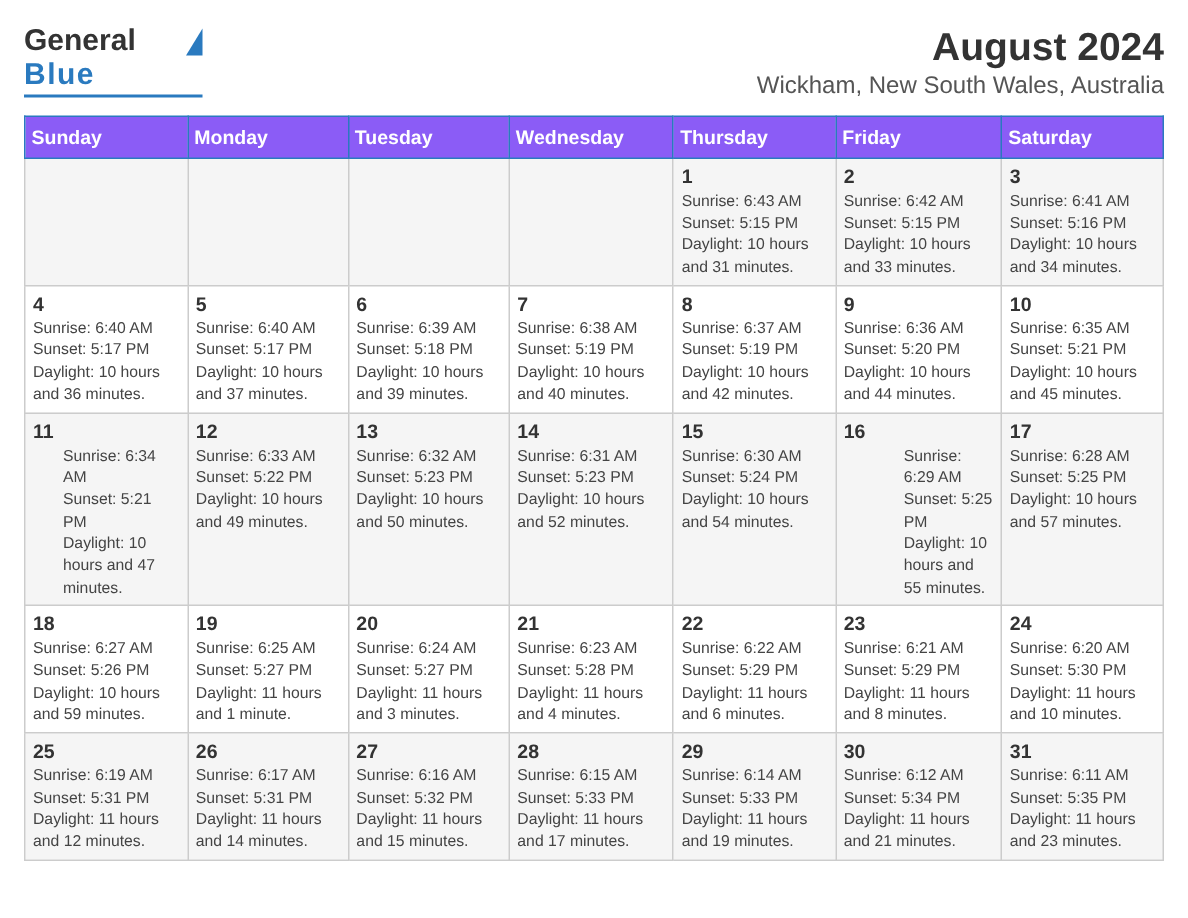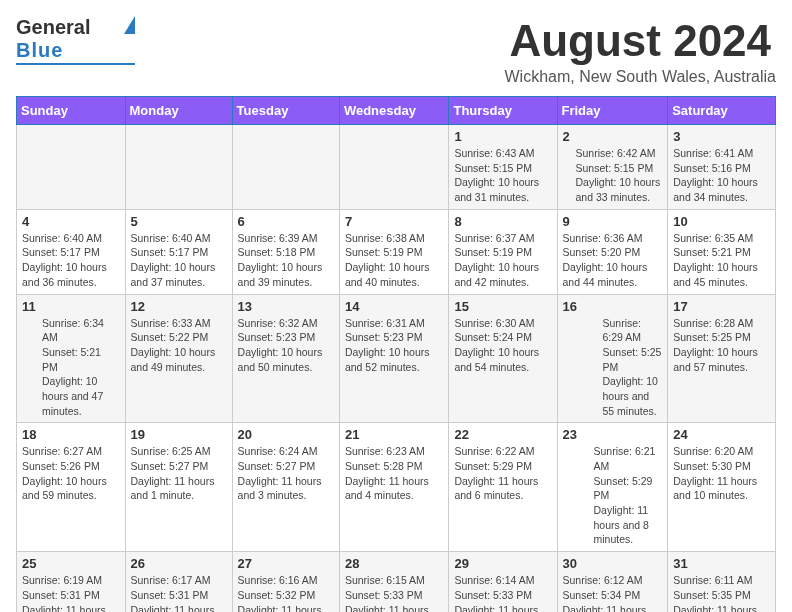--- a/index.html
+++ b/index.html
@@ -16,31 +16,30 @@
       align-items: flex-start;
       margin-bottom: 10px;
     }
     .logo {
       display: flex;
       flex-direction: column;
       align-items: flex-start;
     }
     .logo-line {
       display: flex;
-      align-items: flex-start;
+      align-items: center;
       gap: 32px;
     }
     .title-block {
       text-align: right;
     }
     .month-title {
-      font-size: 44px;
+      font-size: 26px;
       font-weight: bold;
       color: #333;
-      text-align: center;
     }
     .location-title {
       font-size: 16px;
       color: #555;
       margin-top: 2px;
     }
     table {
       width: 100%;
       border-collapse: collapse;
     }
@@ -122,21 +121,21 @@
         <td class="empty"></td>
         <td class="empty"></td>
         <td>
           <div class="day-number">1</div>
           <div class="day-info" style="white-space: pre-line;">Sunrise: 6:43 AM
 Sunset: 5:15 PM
 Daylight: 10 hours and 31 minutes.</div>
         </td>
         <td>
           <div class="day-number">2</div>
-          <div class="day-info" style="white-space: pre-line; margin-left: 13px;">Sunrise: 6:42 AM
+          <div class="day-info" style="white-space: pre-line;">Sunrise: 6:42 AM
 Sunset: 5:15 PM
 Daylight: 10 hours and 33 minutes.</div>
         </td>
         <td>
           <div class="day-number">3</div>
           <div class="day-info" style="white-space: pre-line;">Sunrise: 6:41 AM
 Sunset: 5:16 PM
 Daylight: 10 hours and 34 minutes.</div>
         </td>
       </tr>
@@ -254,21 +253,21 @@
 Daylight: 11 hours and 4 minutes.</div>
         </td>
         <td>
           <div class="day-number">22</div>
           <div class="day-info" style="white-space: pre-line;">Sunrise: 6:22 AM
 Sunset: 5:29 PM
 Daylight: 11 hours and 6 minutes.</div>
         </td>
         <td>
           <div class="day-number">23</div>
-          <div class="day-info" style="white-space: pre-line; margin-left: 31px;">Sunrise: 6:21 AM
+          <div class="day-info" style="white-space: pre-line;">Sunrise: 6:21 AM
 Sunset: 5:29 PM
 Daylight: 11 hours and 8 minutes.</div>
         </td>
         <td>
           <div class="day-number">24</div>
           <div class="day-info" style="white-space: pre-line;">Sunrise: 6:20 AM
 Sunset: 5:30 PM
 Daylight: 11 hours and 10 minutes.</div>
         </td>
       </tr>

